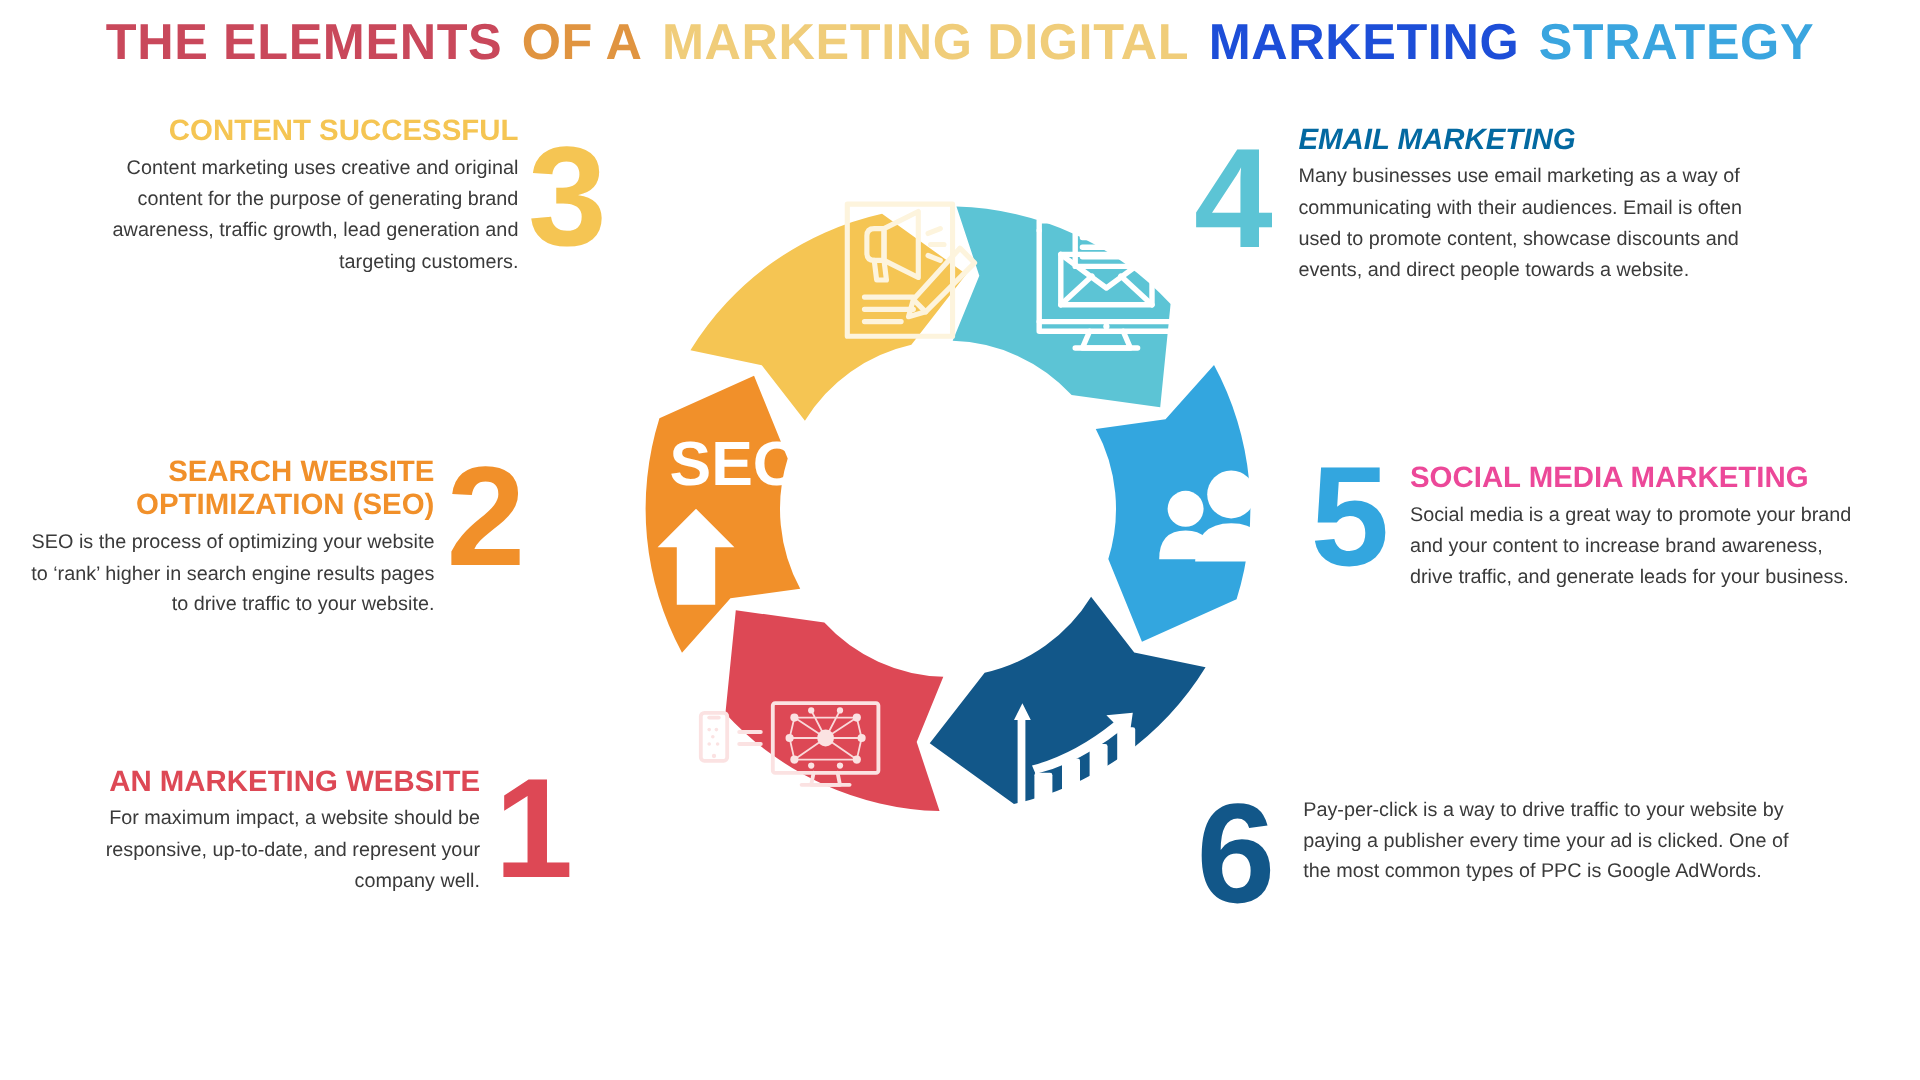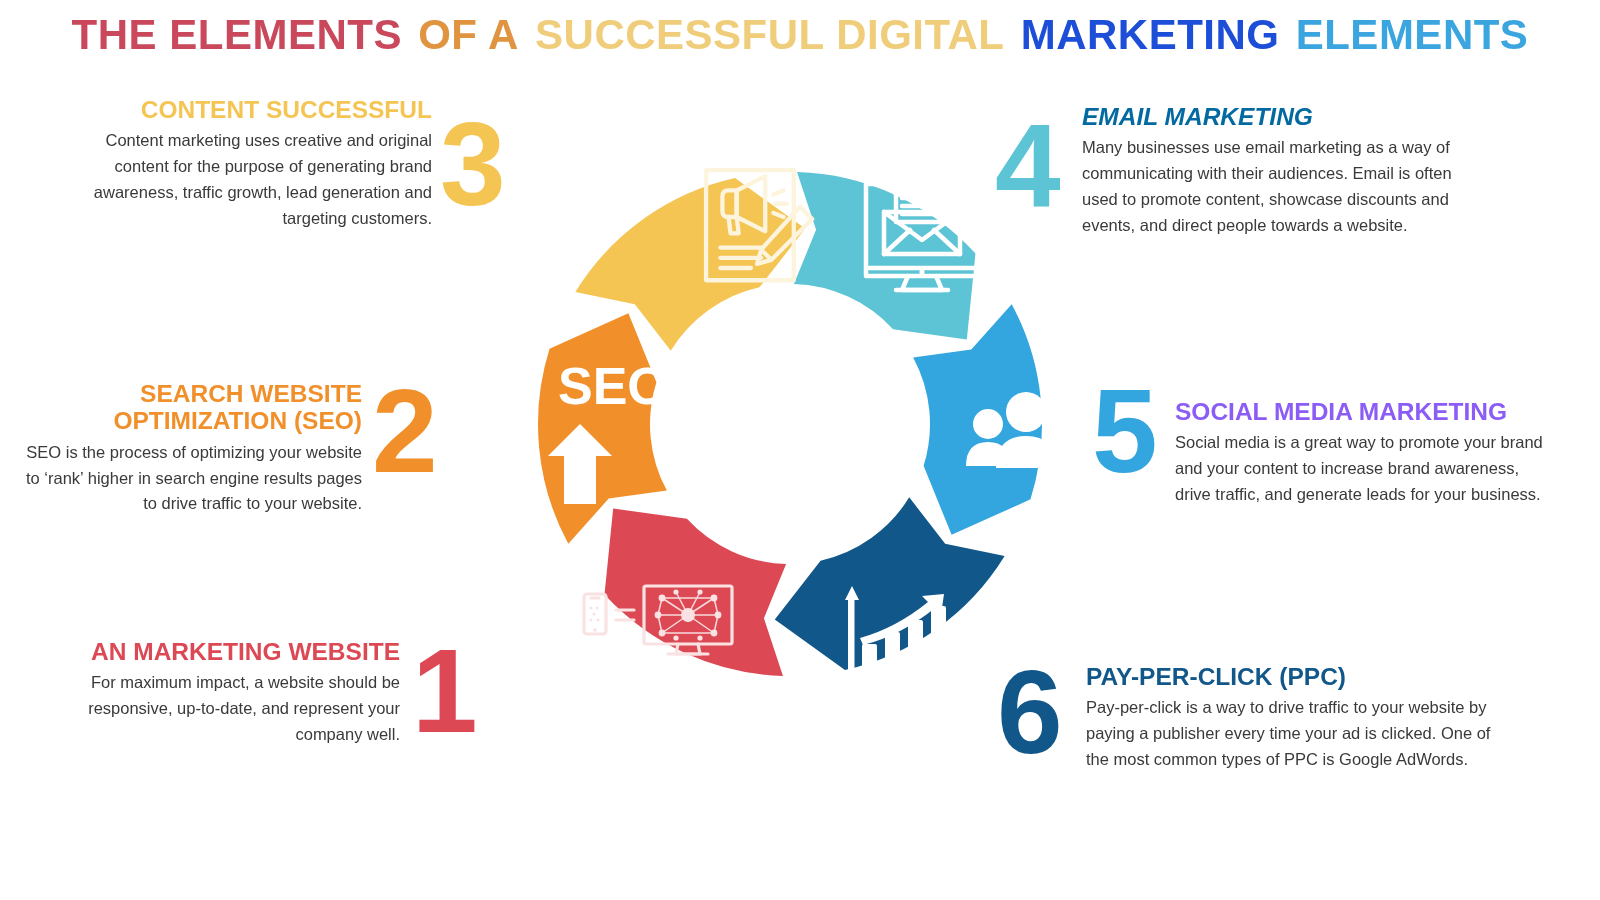--- a/index.html
+++ b/index.html
@@ -65,21 +65,21 @@
     font-family:"Liberation Sans", sans-serif;
     font-weight:bold;
     fill:#ffffff;
   }
 </style>
 </head>
 <body>
 
 <div id="stage">
 
-  <div class="title" id="title"><span style="color: rgb(201, 72, 91);">THE ELEMENTS</span> <span style="color: rgb(224, 148, 64);">OF A</span> <span style="color: rgb(240, 205, 122);">SUCCESSFUL DIGITAL</span> <span style="color: #1d4ed8;">MARKETING</span> <span style="color: rgb(58, 165, 223);">ELEMENTS</span></div>
+  <div class="title" id="title"><span style="color: rgb(201, 72, 91);">THE ELEMENTS</span> <span style="color: rgb(224, 148, 64);">OF A</span> <span style="color: rgb(240, 205, 122);">MARKETING DIGITAL</span> <span style="color: #1d4ed8;">MARKETING</span> <span style="color: rgb(58, 165, 223);">STRATEGY</span></div>
 
   <div class="block left" id="blk3">
     <div class="heading" style="color: rgb(245, 197, 83);">CONTENT SUCCESSFUL</div>
     <div class="body">Content marketing uses creative and original content for the purpose of generating brand awareness, traffic growth, lead generation and targeting customers.</div>
   </div>
   <div class="num" id="num3" style="color: rgb(245, 197, 83);">3</div>
 
   <div class="block left" id="blk2">
     <div class="heading" style="color: rgb(241, 144, 42);">SEARCH WEBSITE OPTIMIZATION (SEO)</div>
     <div class="body">SEO is the process of optimizing your website to ‘rank’ higher in search engine results pages to drive traffic to your website.</div>
@@ -92,27 +92,26 @@
   </div>
   <div class="num" id="num1" style="color: rgb(221, 72, 85);">1</div>
 
   <div class="block right" id="blk4">
     <div class="heading" style="color: #0369a1; font-style: italic;">EMAIL MARKETING</div>
     <div class="body">Many businesses use email marketing as a way of communicating with their audiences. Email is often used to promote content, showcase discounts and events, and direct people towards a website.</div>
   </div>
   <div class="num" id="num4" style="color: rgb(92, 196, 213);">4</div>
 
   <div class="block right" id="blk5">
-    <div class="heading" style="color: #8b5cf6; margin-top: 13px;">SOCIAL MEDIA MARKETING</div>
+    <div class="heading" style="color: #ec4899;">SOCIAL MEDIA MARKETING</div>
     <div class="body">Social media is a great way to promote your brand and your content to increase brand awareness, drive traffic, and generate leads for your business.</div>
   </div>
   <div class="num" id="num5" style="color: rgb(51, 166, 223);">5</div>
 
   <div class="block right" id="blk6">
-    <div class="heading" style="color: rgb(18, 87, 137);">PAY-PER-CLICK (PPC)</div>
     <div class="body">Pay-per-click is a way to drive traffic to your website by paying a publisher every time your ad is clicked. One of the most common types of PPC is Google AdWords.</div>
   </div>
   <div class="num" id="num6" style="color: rgb(18, 87, 137);">6</div>
 
   <div id="wheel">
     <svg viewBox="0 0 640 640" width="640" height="640" xmlns="http://www.w3.org/2000/svg">
       <g id="segments">
           <path d="M 105.36,187.96 A 252 252 0 0 1 265.03,74.07 L 335.21,124.59 L 289.46,183.37 A 140 140 0 0 0 200.76,246.64 L 164.82,200.28 Z" fill="#f5c553"></path>
           <path d="M 327.04,68.10 A 252 252 0 0 1 505.50,149.43 L 496.83,235.47 L 423.05,225.24 A 140 140 0 0 0 323.91,180.05 L 346.09,125.74 Z" fill="#5cc4d5"></path>
           <path d="M 541.67,200.14 A 252 252 0 0 1 560.47,395.36 L 481.63,430.87 L 453.59,361.87 A 140 140 0 0 0 443.15,253.41 L 501.28,245.47 Z" fill="#33a6df"></path>

